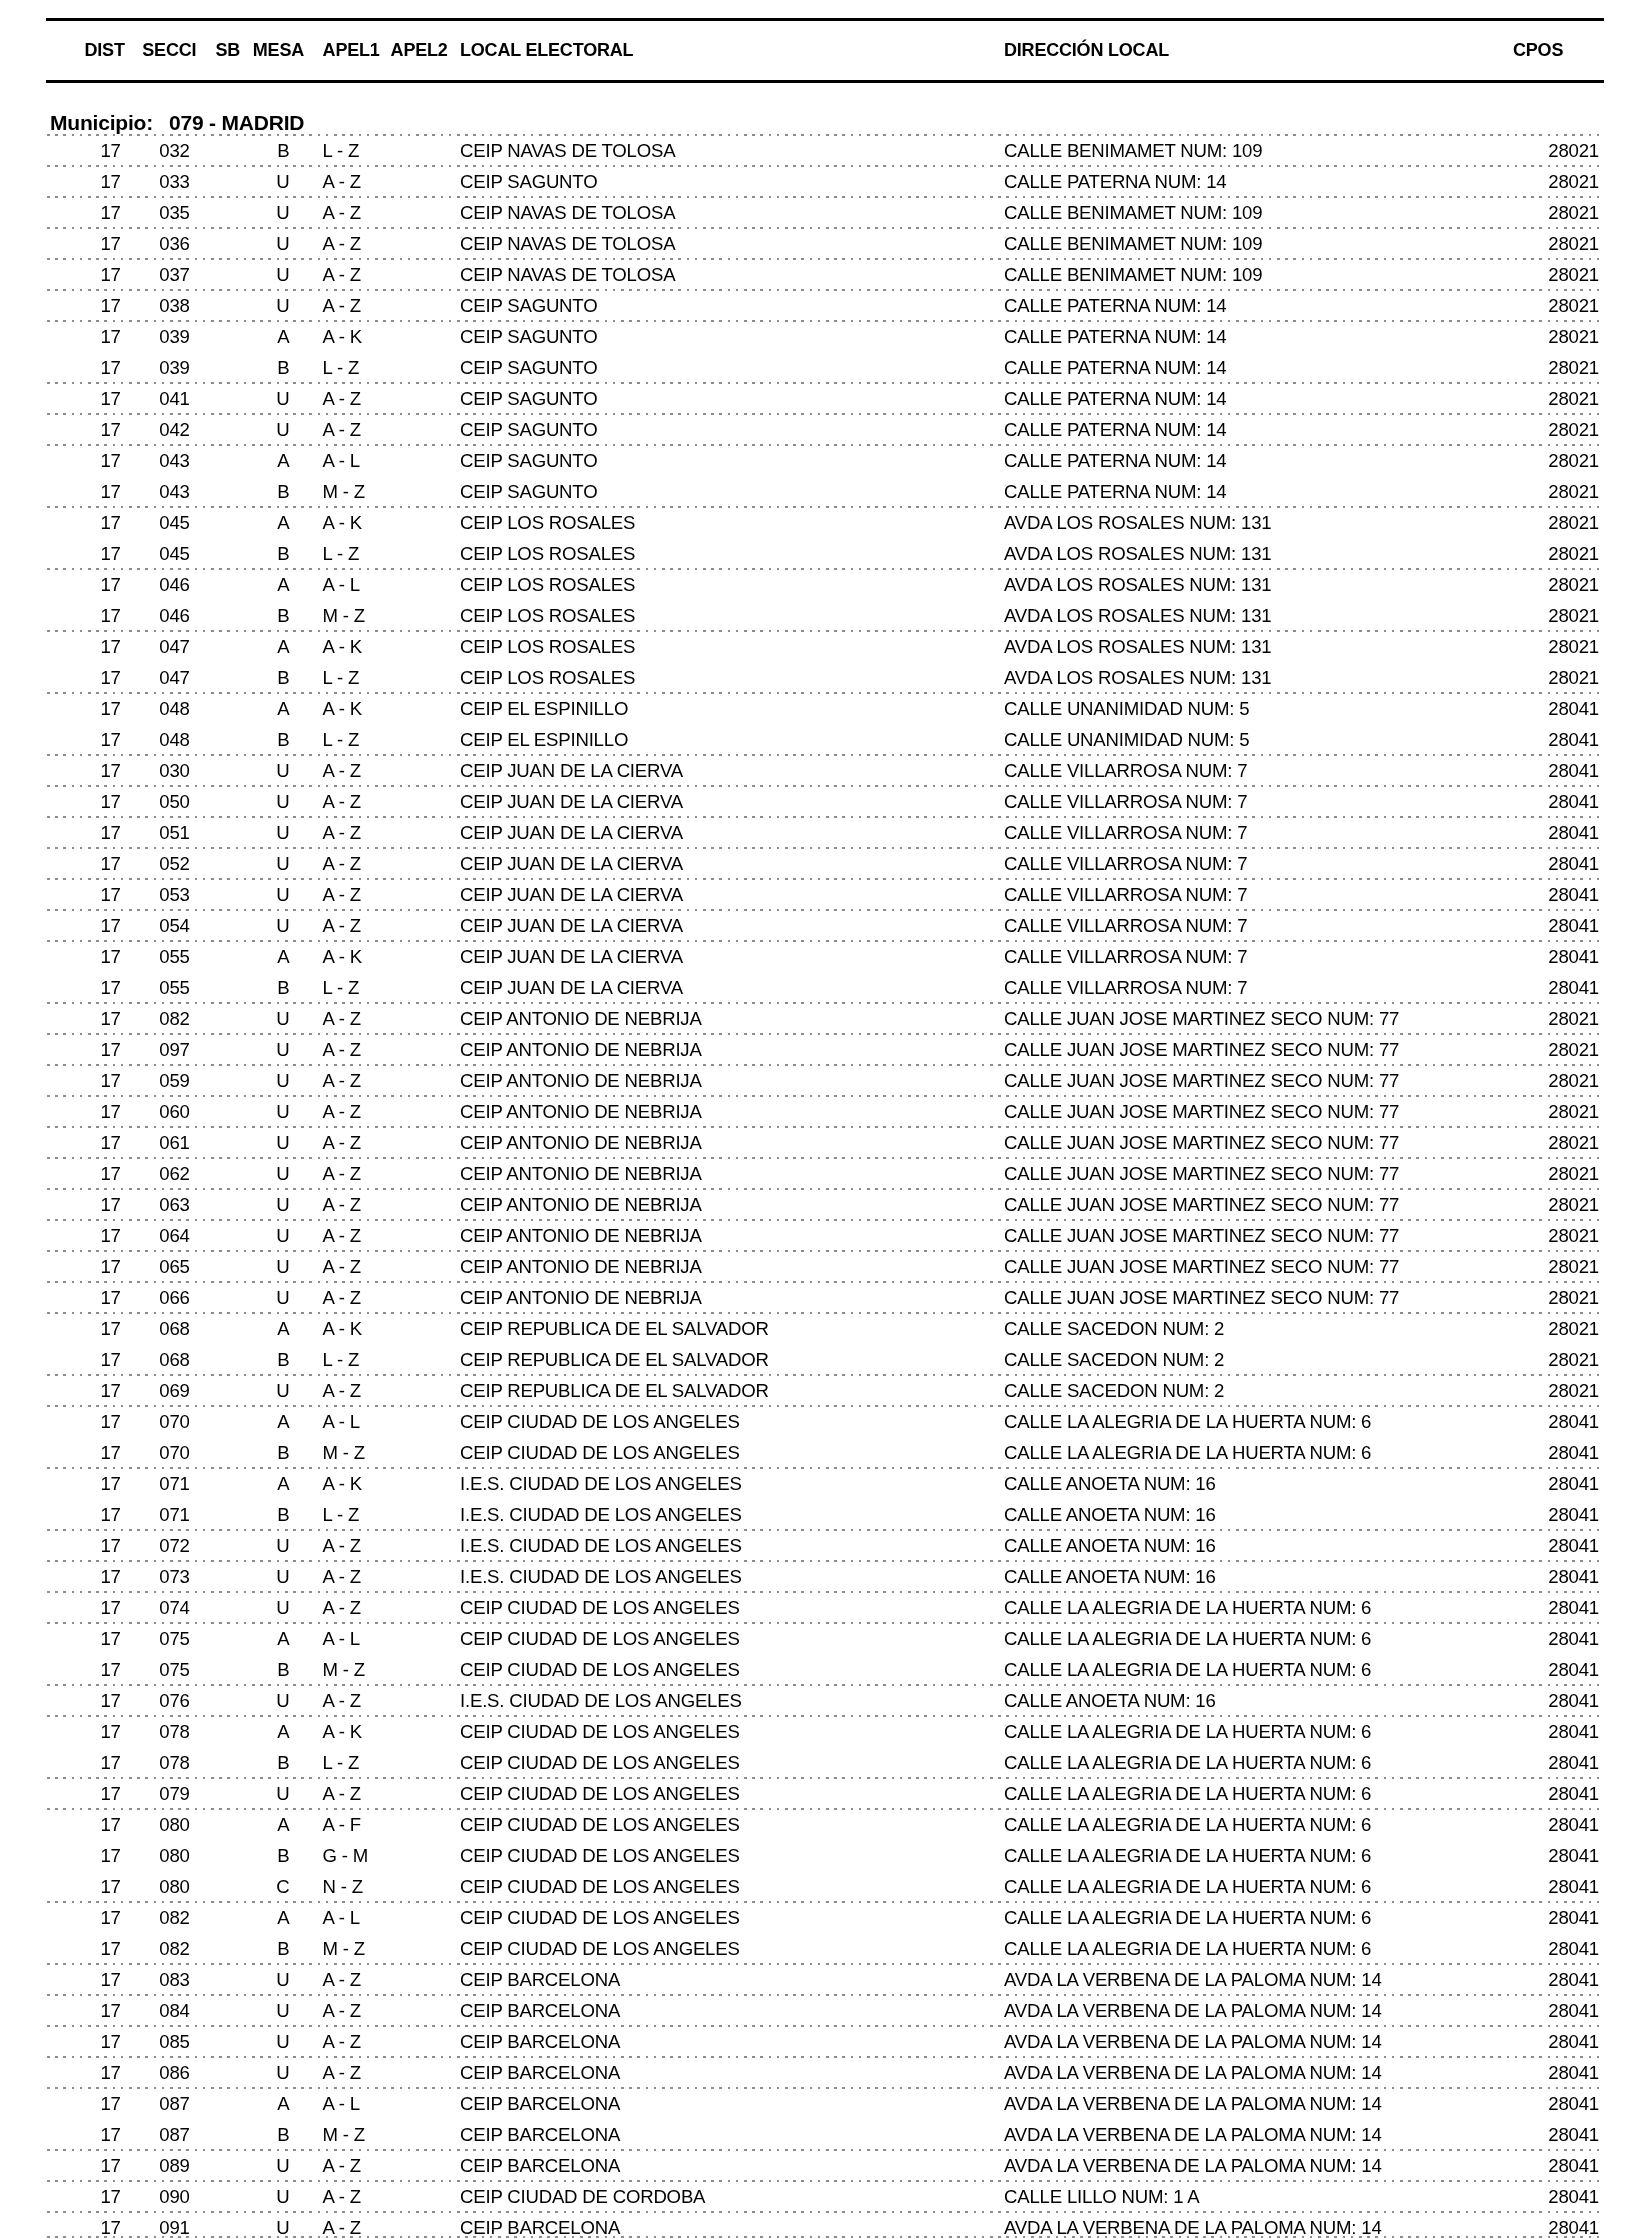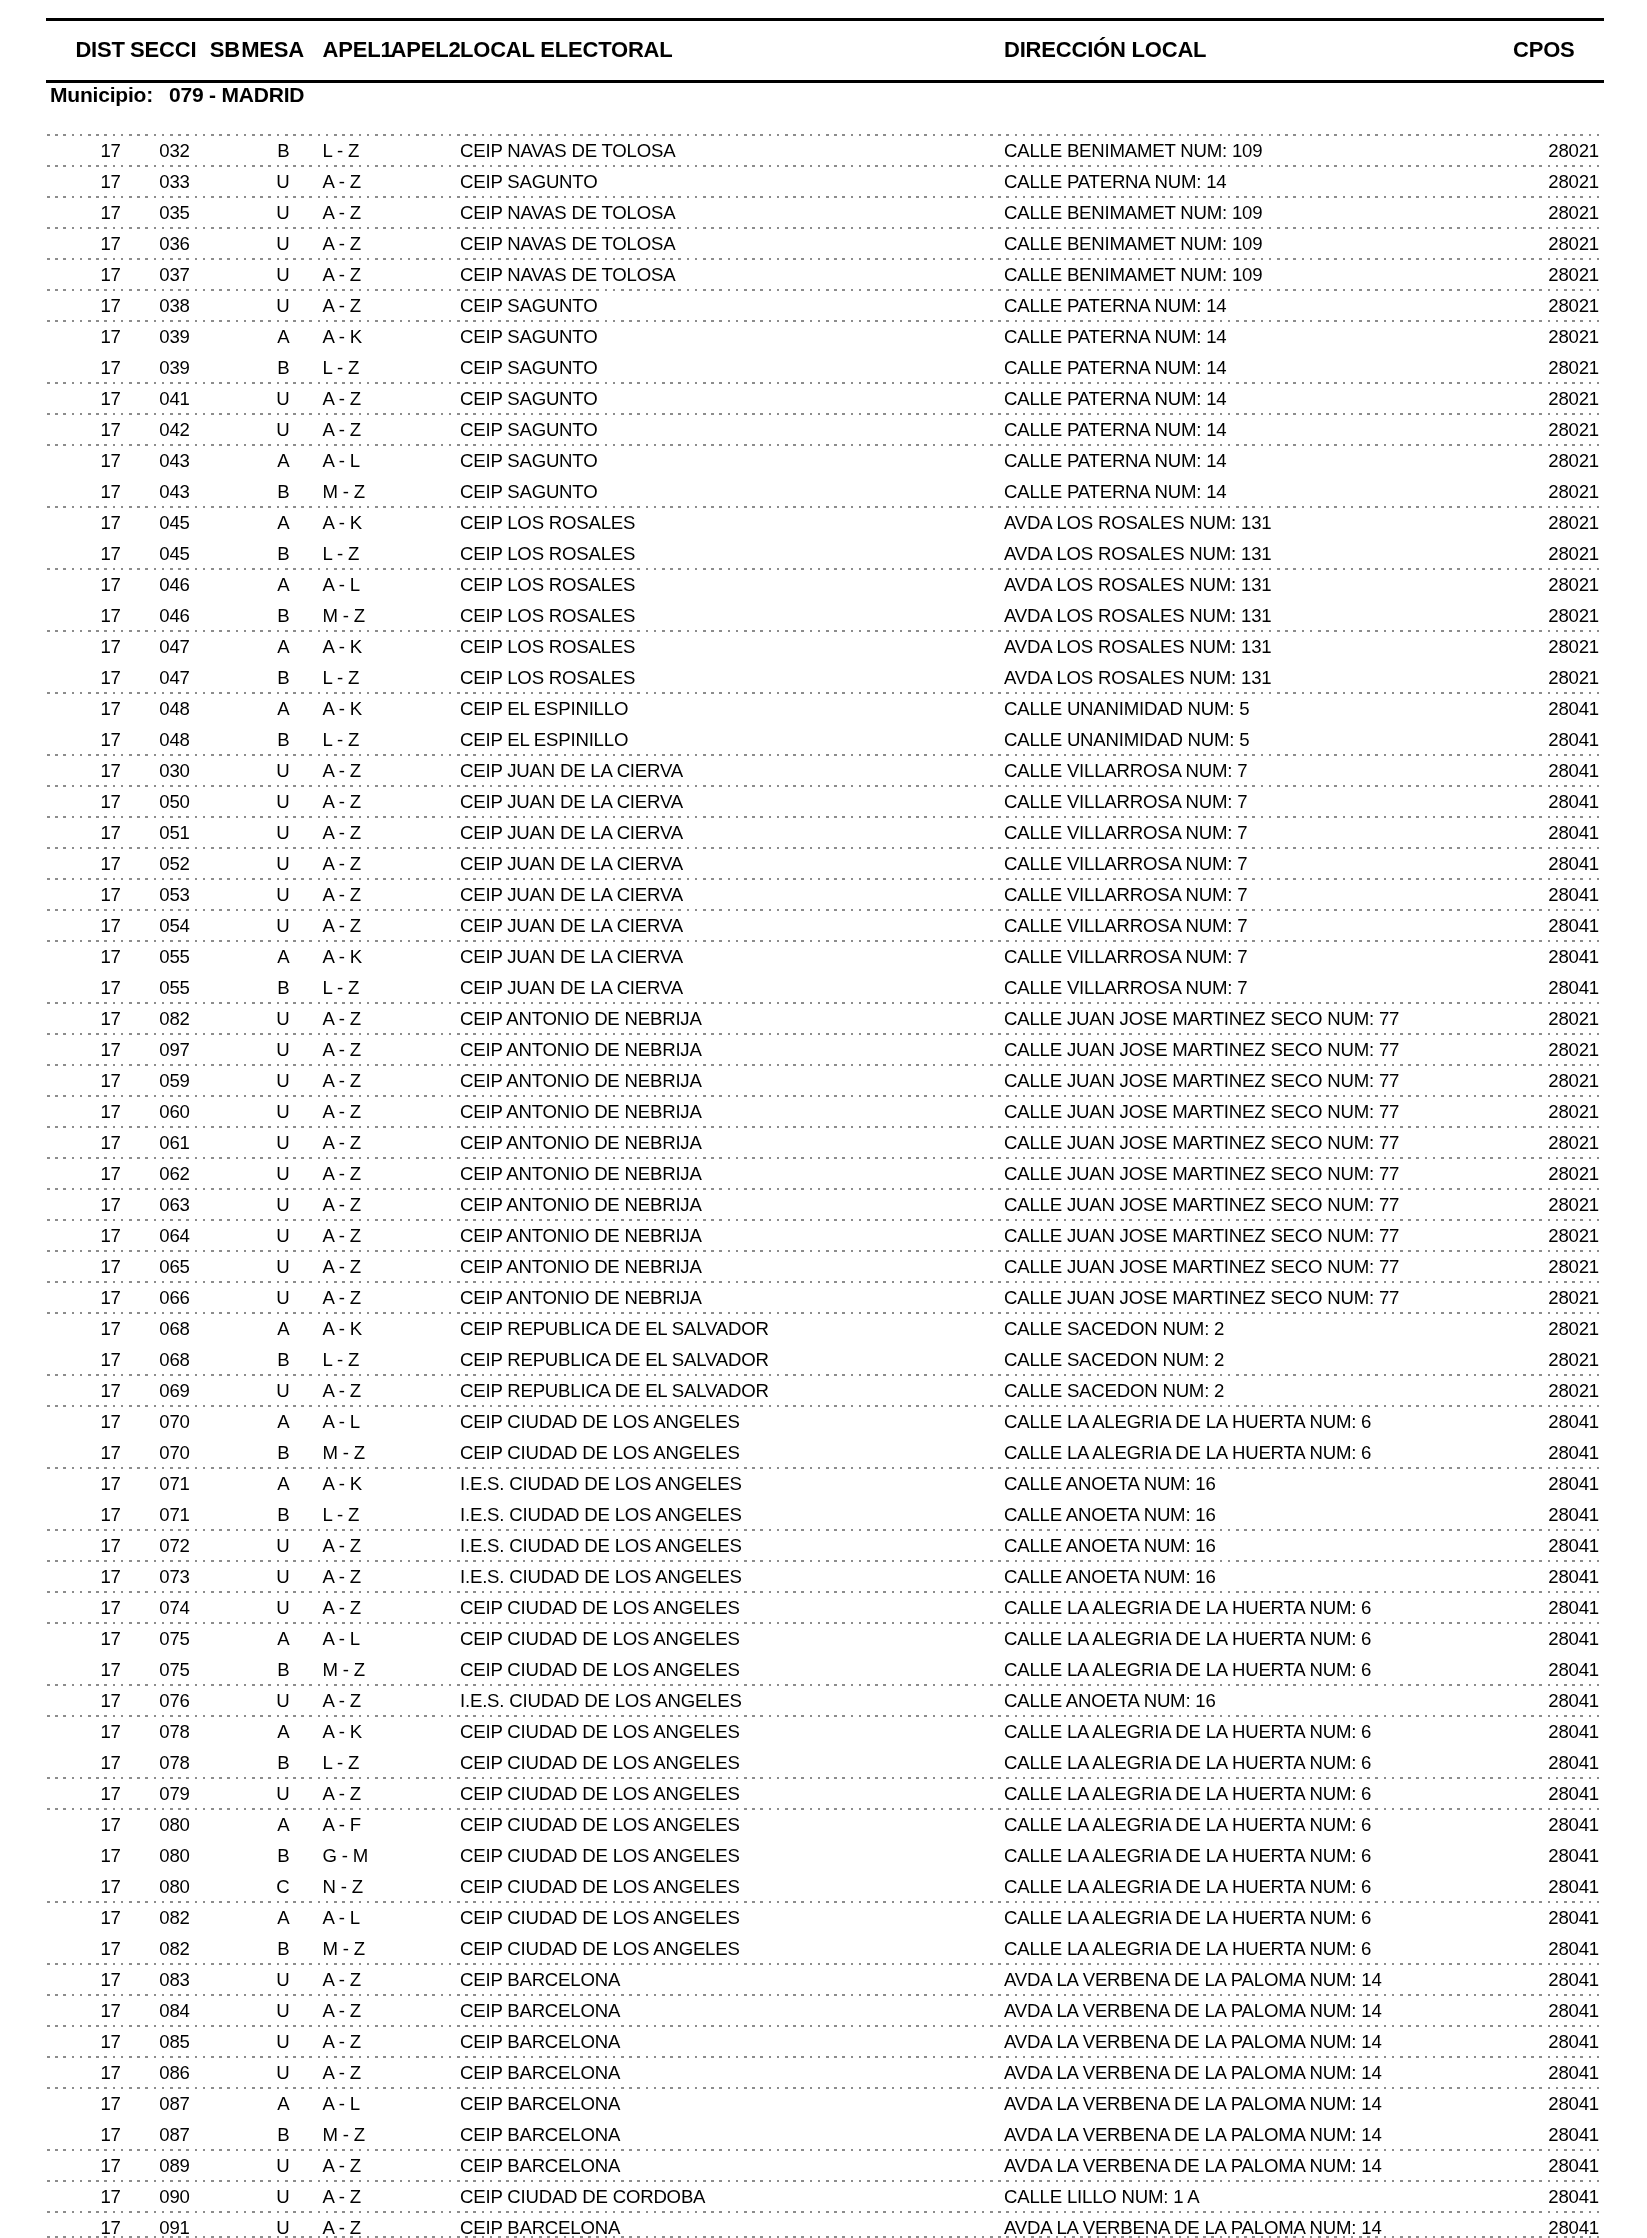--- a/index.html
+++ b/index.html
@@ -11,31 +11,31 @@
     overflow:hidden;
   }
   .rule{position:absolute;left:46px;width:1558px;height:3.3px;background:#000;}
   .rule-top{top:18px;}
   .rule-mid{top:80px;}
   .header-row{
     position:absolute;left:50px;top:21px;width:1548px;height:58px;
     display:grid;
     grid-template-columns:76px 73px 41px 64px 74px 82px 544px 509px 86px;
     align-items:center;
-    font-weight:bold;font-size:22px;letter-spacing:-0.2px;white-space:nowrap;
+    font-weight:bold;font-size:18px;letter-spacing:-0.2px;white-space:nowrap;
   }
   .h-dist,.h-secci,.h-sb,.h-mesa{text-align:right;}
   .h-dist{padding-right:1.3px;}
   .h-secci{padding-right:2.7px;}
   .h-apel1{padding-left:18.6px;text-align:center;}
   .h-apel2{padding-left:12.6px;}
   .h-cpos{text-align:left;}
   .municipio{
     position:absolute;left:50px;top:83px;height:52px;
-    display:flex;align-items:flex-start;gap:16px;
+    display:flex;align-items:flex-end;gap:16px;
     font-weight:bold;font-size:21px;letter-spacing:-0.2px;white-space:nowrap;
   }
   .tbody{position:absolute;left:50px;top:135px;width:1548px;}
   .row{
     position:relative;height:31px;
     display:grid;
     grid-template-columns:76px 73px 41px 64px 156px 544px 509px 86px;
     align-items:center;
     font-size:18.6px;letter-spacing:-0.2px;white-space:nowrap;
   }

